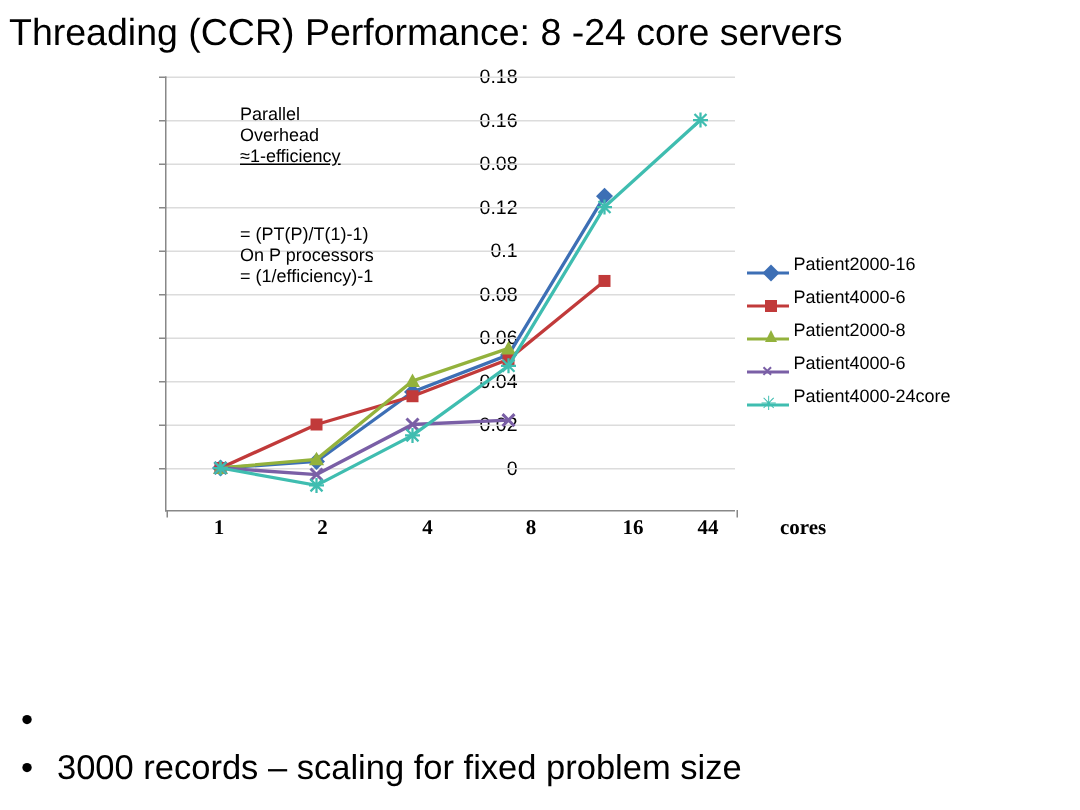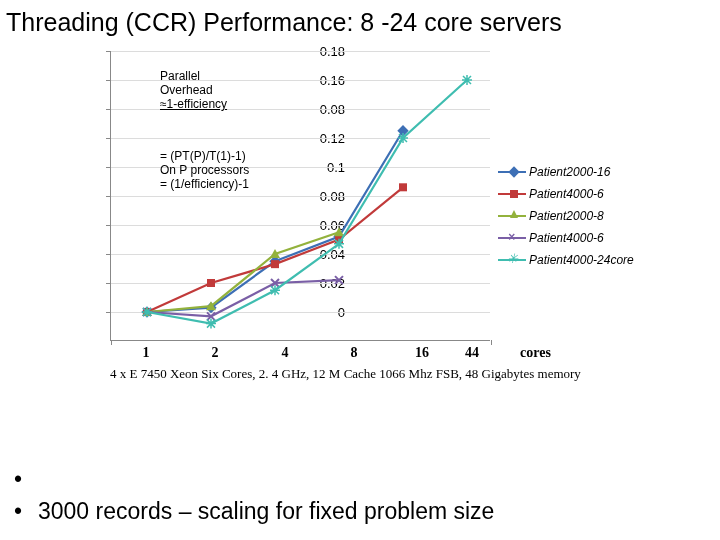--- a/index.html
+++ b/index.html
@@ -35,21 +35,21 @@
   .tick-x-major {
     position:absolute; bottom:-5px; height:5px; border-left:1.5px solid #888;
   }
   .ylab {
     position:absolute; right: 335px; font-size:13px; width:40px; text-align:right;
     transform: translateY(-50%);
   }
   .legend {
     position:absolute; left: 438px; top: 120px; font-size:12px;
   }
-  .legend-item { display:flex; align-items:center; height:22px;font-style:italic; }
+  .legend-item { display:flex; align-items:flex-end; height:22px; }
   .legend-line { width:28px; height:2px; margin-right:3px; position:relative; }
   .legend-marker { position:absolute; left:12px; top:-3px; width:8px; height:8px; }
   .annot {
     position:absolute; font-size:12px; line-height:14px; background:transparent;
   }
   .annot .u { text-decoration: underline; }
   .x-axis-labels {
     position:absolute; top: 304px; left: 50px; width: 500px;
     font-size:14px; font-family: "Times New Roman", serif;
   }
@@ -191,21 +191,20 @@
     <span class="xl" style="left:36px">1</span>
     <span class="xl" style="left:105px">2</span>
     <span class="xl" style="left:175px">4</span>
     <span class="xl" style="left:244px">8</span>
     <span class="xl" style="left:312px">16</span>
     <span class="xl" style="left:362px">44</span>
     <span class="xl" style="left:410px; transform:none">cores</span>
   </div>
 
   <div class="caption">
-    <div>4 x E 7450 Xeon Six Cores, 2. 4 GHz, 12 M Cache 1066 Mhz FSB, 48 Gigabytes memory</div>
   </div>
 </div>
 
 <div class="bullets">
   <div class="row">
       <div class="dot">•</div>
     </div>
   <div class="row">
       <div class="dot">•</div>
       <div>3000 records – scaling for fixed problem size</div>

